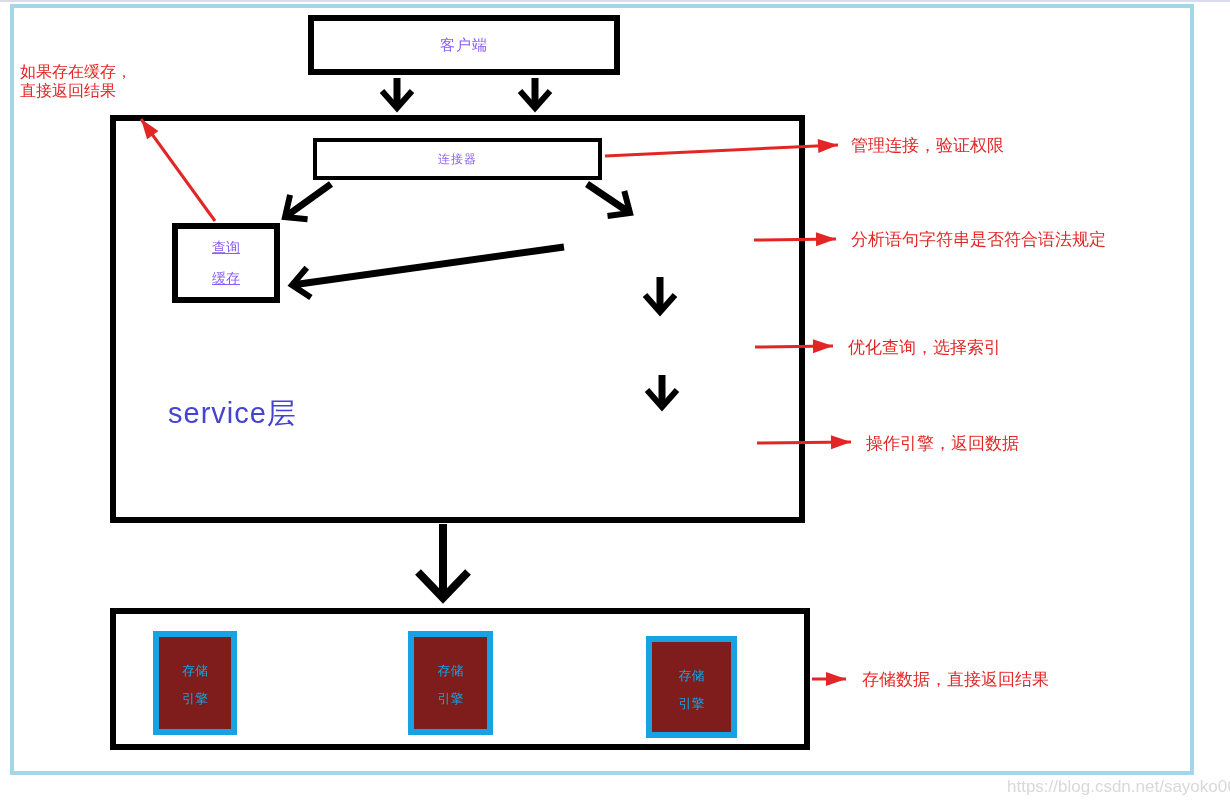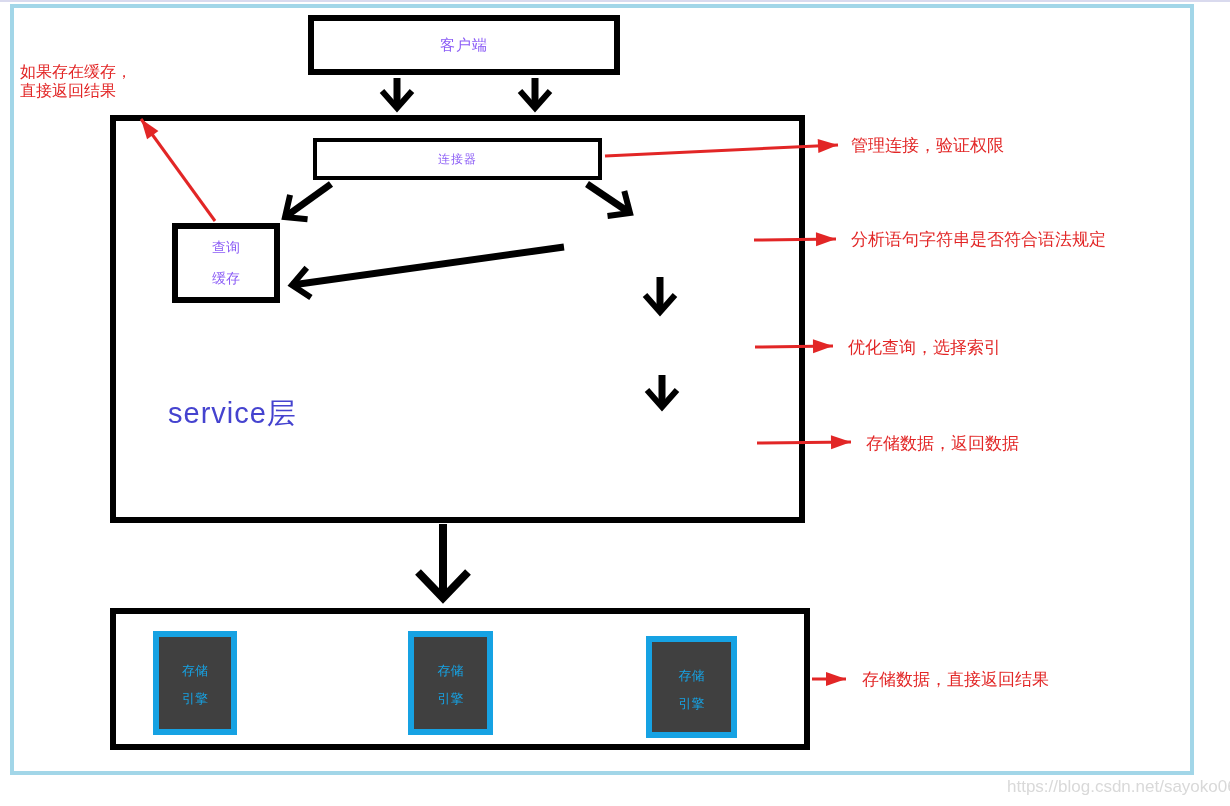--- a/index.html
+++ b/index.html
@@ -8,24 +8,24 @@
   svg.layer{position:absolute;left:0;top:0;pointer-events:none;}
   #black-arrows{z-index:1;}
   #red-arrows{z-index:3;}
   #notes{z-index:4;}
 
   .node{position:absolute;background:#fff;border:6px solid #000;box-sizing:border-box;
         display:flex;align-items:center;justify-content:center;color:#8b5cf6;z-index:2;}
   .node .lbl{font-size:15px;letter-spacing:1px;}
   .frame-box{position:absolute;border:6px solid #000;box-sizing:border-box;background:transparent;z-index:2;}
 
-  .engine{position:absolute;border:6px solid #16a2e3;box-sizing:border-box;background:#404040;
+  .engine{position:absolute;border:6px solid #16a2e3;box-sizing:border-box;background:#7f1d1d;
           color:#16a2e3;z-index:2;text-align:center;font-size:13px;line-height:28px;padding-top:20px;}
 
-  .two-line{flex-direction:column;line-height:31px;font-size:14px;}
+  .two-line{flex-direction:column;line-height:31px;font-size:14px;text-decoration:underline;}
 
   .red-note{position:absolute;color:#e22626;font-size:17px;line-height:21px;white-space:nowrap;z-index:4;}
   .service-label{position:absolute;color:#4543cf;font-size:29px;z-index:2;letter-spacing:1px;}
   .watermark{position:absolute;color:#d9d9d9;font-size:17px;z-index:5;white-space:nowrap;}
   .frame{position:absolute;left:10px;top:4px;width:1184px;height:771px;
          border:4px solid #a2d6e8;box-sizing:border-box;z-index:0;}
   .topline{position:absolute;left:0;top:0;width:1230px;height:2px;background:#d9daee;z-index:0;}
 </style>
 </head>
 <body>
@@ -103,19 +103,19 @@
   </svg>
 
   <div id="notes">
     <div class="red-note" style="left:20px;top:62px;font-size:16px;line-height:19px;">
       <div>如果存在缓存，</div>
       <div>直接返回结果</div>
     </div>
     <div class="red-note" style="left:851px;top:135px;">管理连接，验证权限</div>
     <div class="red-note" style="left:851px;top:229px;">分析语句字符串是否符合语法规定</div>
     <div class="red-note" style="left:848px;top:337px;">优化查询，选择索引</div>
-    <div class="red-note" style="left:866px;top:433px;">存储数据，返回数据</div>
+    <div class="red-note" style="left:866px;top:433px;">操作引擎，返回数据</div>
     <div class="red-note" style="left:862px;top:669px;">存储数据，直接返回结果</div>
   </div>
 
   <div class="watermark" style="left:1007px;top:777px;">https://blog.csdn.net/sayoko06</div>
 
 </div>
 
 </body></html>

